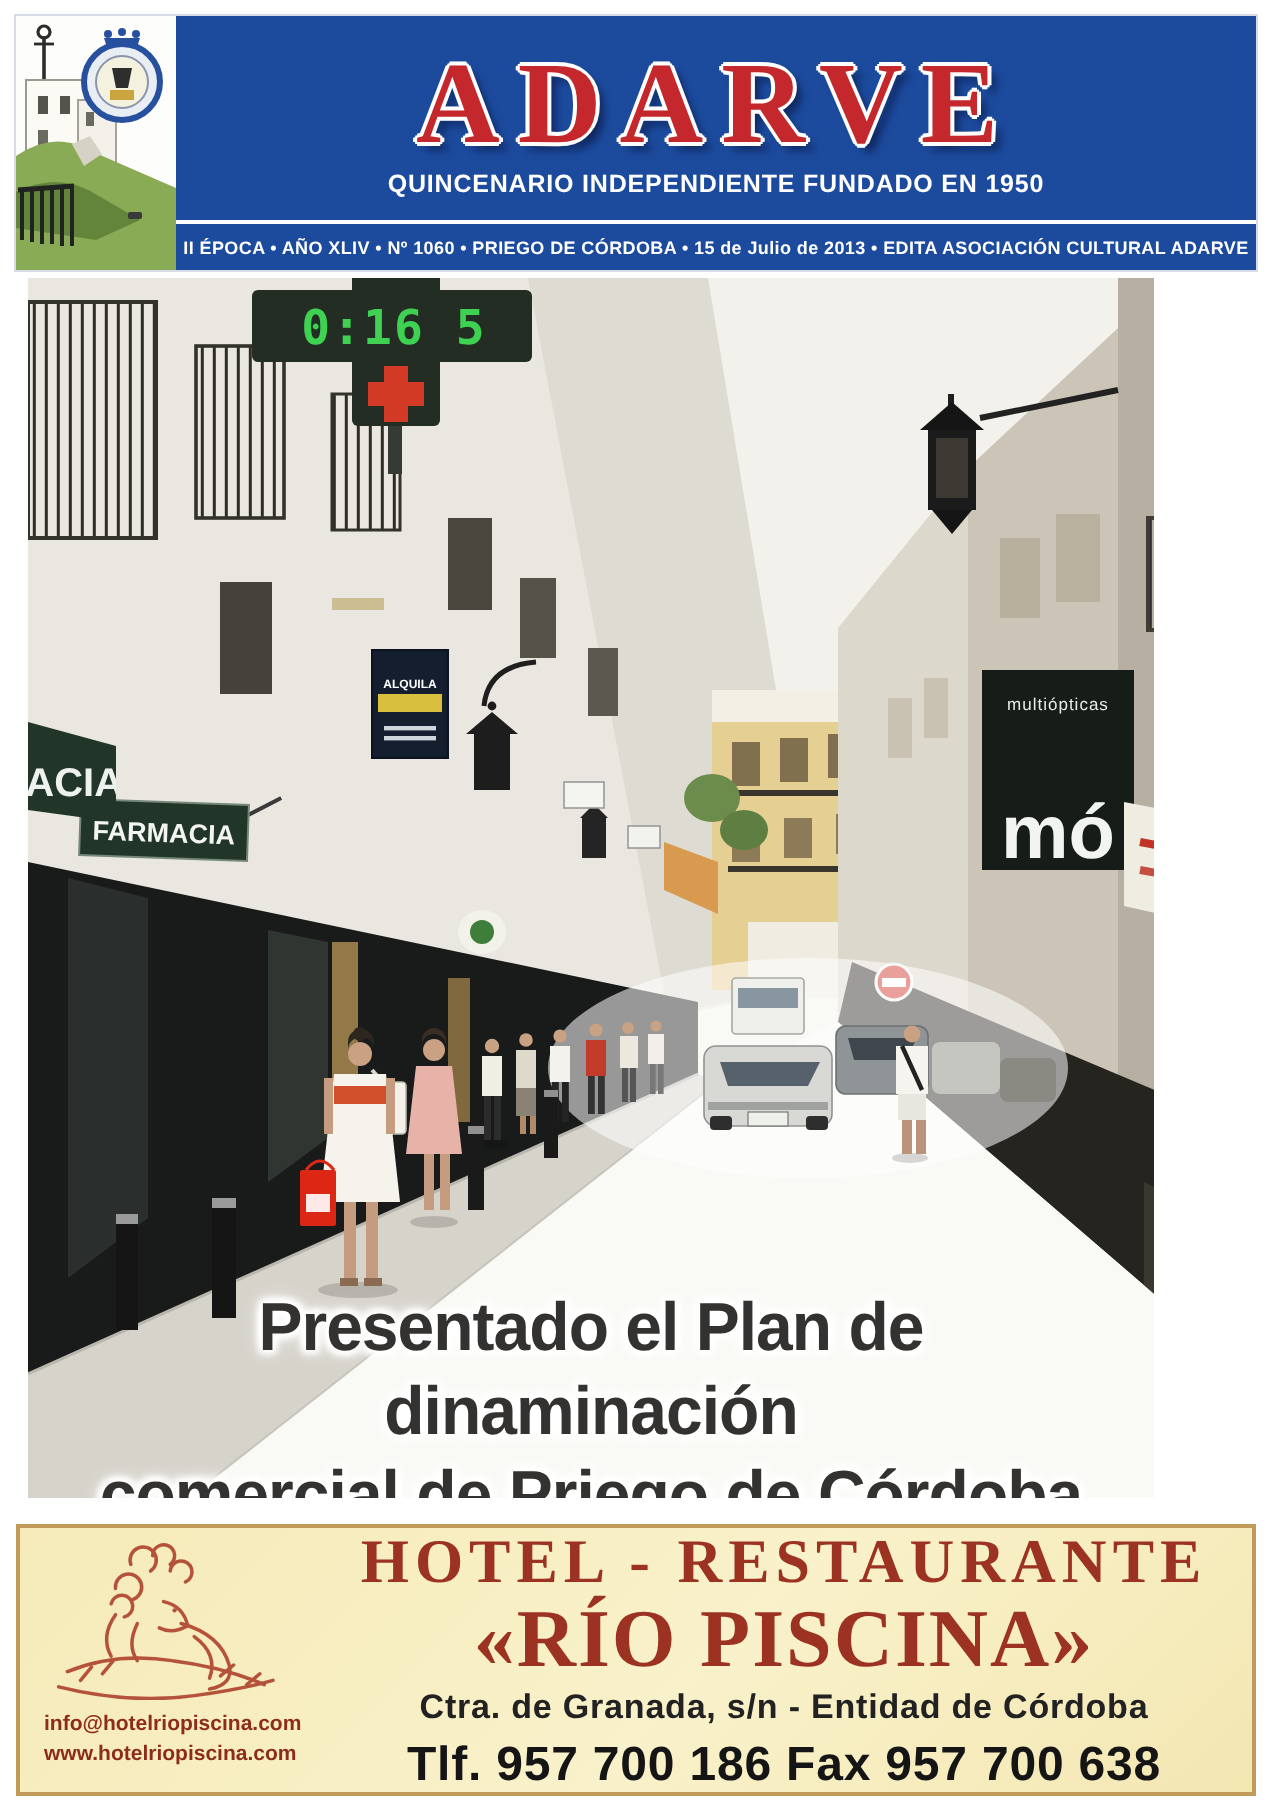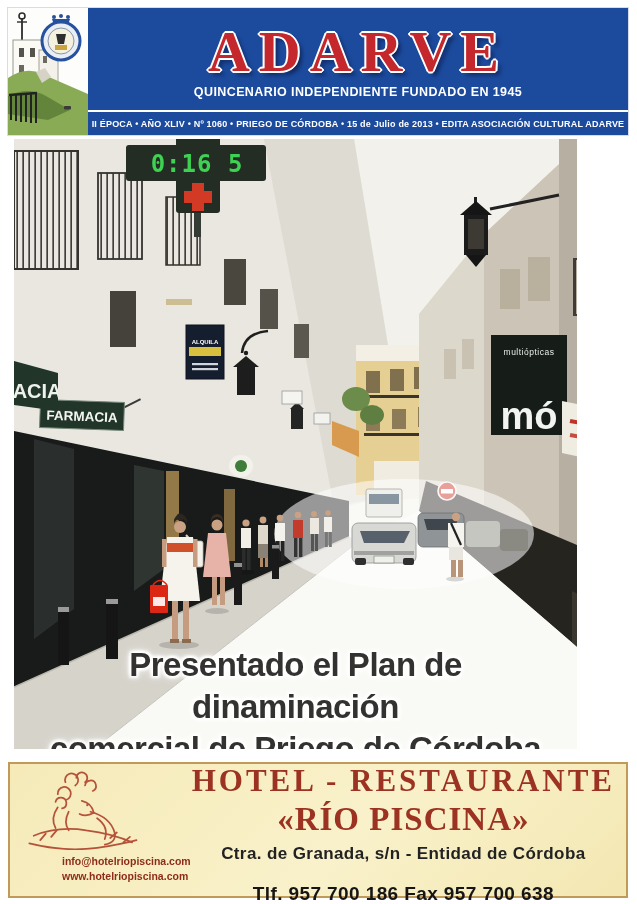--- a/index.html
+++ b/index.html
@@ -33,26 +33,26 @@
             font-weight:bold;color:#333230;font-size:34px;line-height:42px;letter-spacing:-.5px;
             transform:scaleX(.97);
             text-shadow:-2px -2px 3px #fff,2px -2px 3px #fff,-2px 2px 3px #fff,2px 2px 3px #fff,
                         0 0 7px #fff,0 0 12px rgba(255,255,255,.9);}
 
   
   .advert{position:absolute;left:8px;top:762px;width:620px;height:136px;box-sizing:border-box;
           background:linear-gradient(135deg,#f5eab8 0%,#f9f1ca 55%,#f3e7b2 100%);
           border:2px solid #c09a58;display:flex;}
   .ad-left{flex:0 0 150px;padding:4px 0 0 8px;}
-  .ad-contact{font-size:10.5px;font-weight:bold;color:#8e2c1a;line-height:1.4;padding-left:4px;margin-left:40px;}
+  .ad-contact{font-size:10.5px;font-weight:bold;color:#8e2c1a;line-height:1.4;padding-left:4px;}
   .ad-right{flex:1;text-align:center;padding:0 10px 0 0;color:#9c3322;}
   .ad-line1{font-family:"Liberation Serif",serif;font-weight:bold;font-size:31px;line-height:34px;letter-spacing:3px;}
-  .ad-line2{font-family:"Liberation Serif",serif;font-weight:bold;font-size:33px;line-height:42px;letter-spacing:1px;}
+  .ad-line2{font-family:"Liberation Serif",serif;font-weight:bold;font-size:41px;line-height:42px;letter-spacing:1px;}
   .ad-address{font-size:17px;font-weight:bold;color:#222;margin-top:4px;letter-spacing:.4px;}
-  .ad-phone{font-size:19px;font-weight:bold;color:#151515;margin-top:19px;letter-spacing:.4px;}
+  .ad-phone{font-size:24px;font-weight:bold;color:#151515;margin-top:5px;letter-spacing:.4px;}
 </style>
 </head>
 <body>
 
 <div class="page">
 
   <header class="masthead">
     <div class="logo-panel">
       <svg width="80" height="127" viewBox="0 0 80 127">
         <rect x="0" y="0" width="80" height="127" fill="#fdfdfb"></rect>
@@ -89,21 +89,21 @@
         <line x1="23" y1="86" x2="23" y2="115" stroke="#20231f" stroke-width="2"></line>
         <line x1="28" y1="85" x2="28" y2="115" stroke="#20231f" stroke-width="2"></line>
         <rect x="56" y="98" width="7" height="3.5" rx="1" fill="#3a3a3a"></rect>
       </svg>
     </div>
 
     <div class="masthead-main">
       <div class="masthead-top">
         <div class="title-block">
           <h1 class="pub-title">ADARVE</h1>
-          <div class="pub-subtitle">QUINCENARIO INDEPENDIENTE FUNDADO EN 1945</div>
+          <div class="pub-subtitle">QUINCENARIO INDEPENDIENTE FUNDADO EN 1950</div>
         </div>
       </div>
       <div class="issue-bar">II ÉPOCA • AÑO XLIV • Nº 1060 • PRIEGO DE CÓRDOBA • 15 de Julio de 2013 • EDITA ASOCIACIÓN CULTURAL ADARVE</div>
     </div>
   </header>
 
   <div class="cover-photo">
     <svg class="scene" viewBox="0 0 620 610" preserveAspectRatio="none">
       <defs>
         <pattern id="rail" patternUnits="userSpaceOnUse" width="6" height="8">

